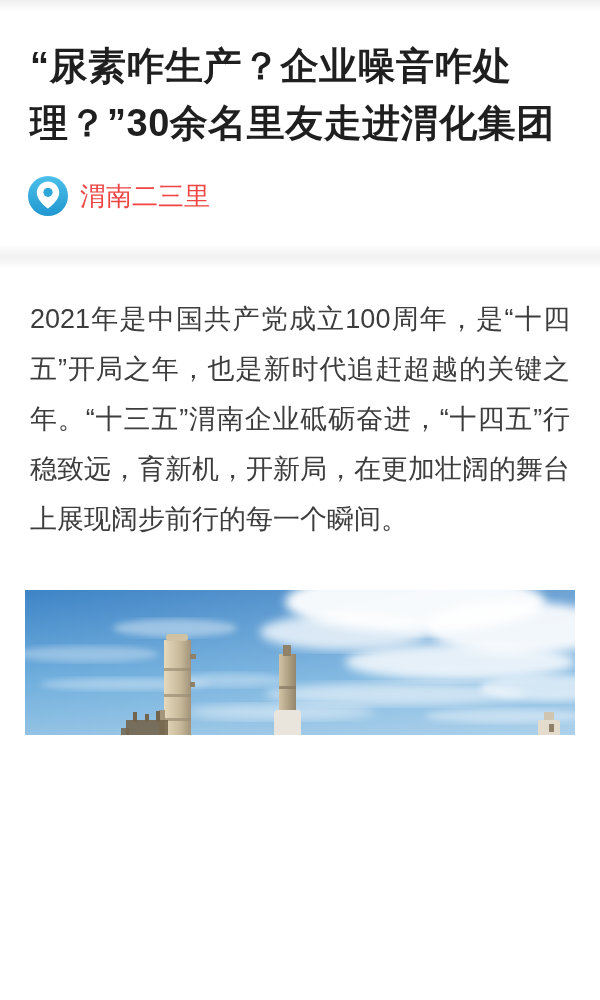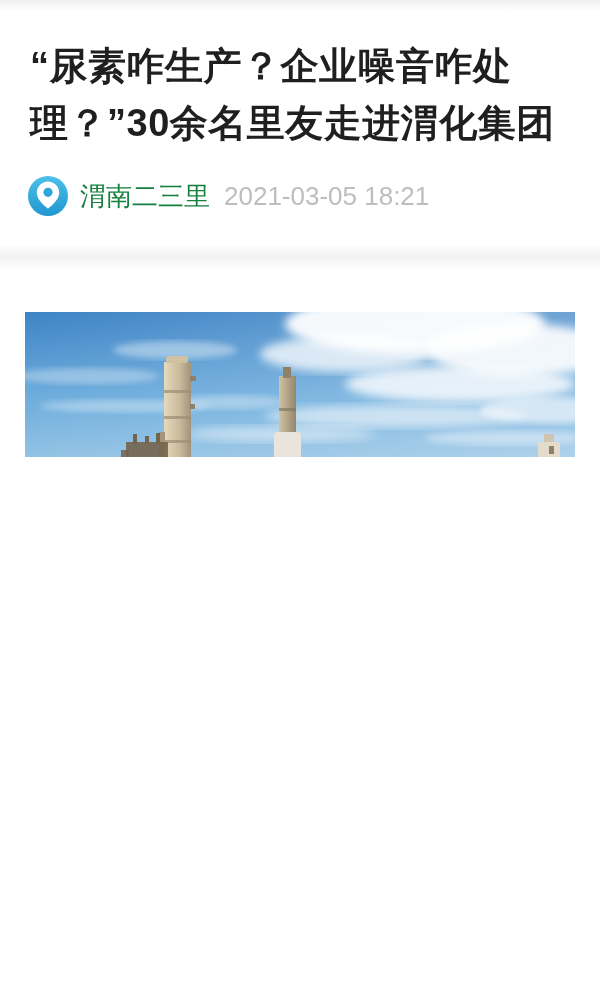--- a/index.html
+++ b/index.html
@@ -31,21 +31,21 @@
   }
   .source-badge {
     width: 40px; height: 40px; border-radius: 50%;
     background: linear-gradient(180deg, #4cc0ea 0%, #2097cf 100%);
     display: flex; align-items: center; justify-content: center;
     flex: 0 0 auto;
   }
   .source-name {
     margin-left: 12px;
     font-size: 26px;
-    color: #15803d;
+    color: #ef4444;
   }
   .publish-time {
     margin-left: 14px;
     font-size: 26px;
     color: #bdbdbd;
   }
 
   .section-divider {
     margin-top: 30px;
     height: 22px;
@@ -82,26 +82,26 @@
   <div class="byline">
     <div class="source-badge">
       <span>
         <svg width="40" height="40" viewBox="0 0 40 40">
           <path d="M20 7.5c-6.2 0-11.2 5-11.2 11.2 0 8.2 11.2 15.8 11.2 15.8s11.2-7.6 11.2-15.8c0-6.2-5-11.2-11.2-11.2z" fill="#ffffff"></path>
           <circle cx="20" cy="18.3" r="4.6" fill="#2da6da"></circle>
         </svg>
       </span>
     </div>
     <span class="source-name">渭南二三里</span>
-    <span class="publish-time">2021-03-05 18:21</span>
   </div>
 
   <div class="section-divider"></div>
 
   <div class="article-body">
+    <p>2021年是中国共产党成立100周年，是“十四五”开局之年，也是新时代追赶超越的关键之年。“十三五”渭南企业砥砺奋进，“十四五”行稳致远，育新机，开新局，在更加壮阔的舞台上展现阔步前行的每一个瞬间。</p>
   </div>
 
   <figure class="article-figure">
     <svg width="550" height="160" viewBox="0 0 550 160">
       <defs>
         <linearGradient id="sky" x1="0" y1="0" x2="0" y2="1">
           <stop offset="0" stop-color="#3e84c6"></stop>
           <stop offset="0.55" stop-color="#6faedd"></stop>
           <stop offset="1" stop-color="#9cc8e6"></stop>
         </linearGradient>

